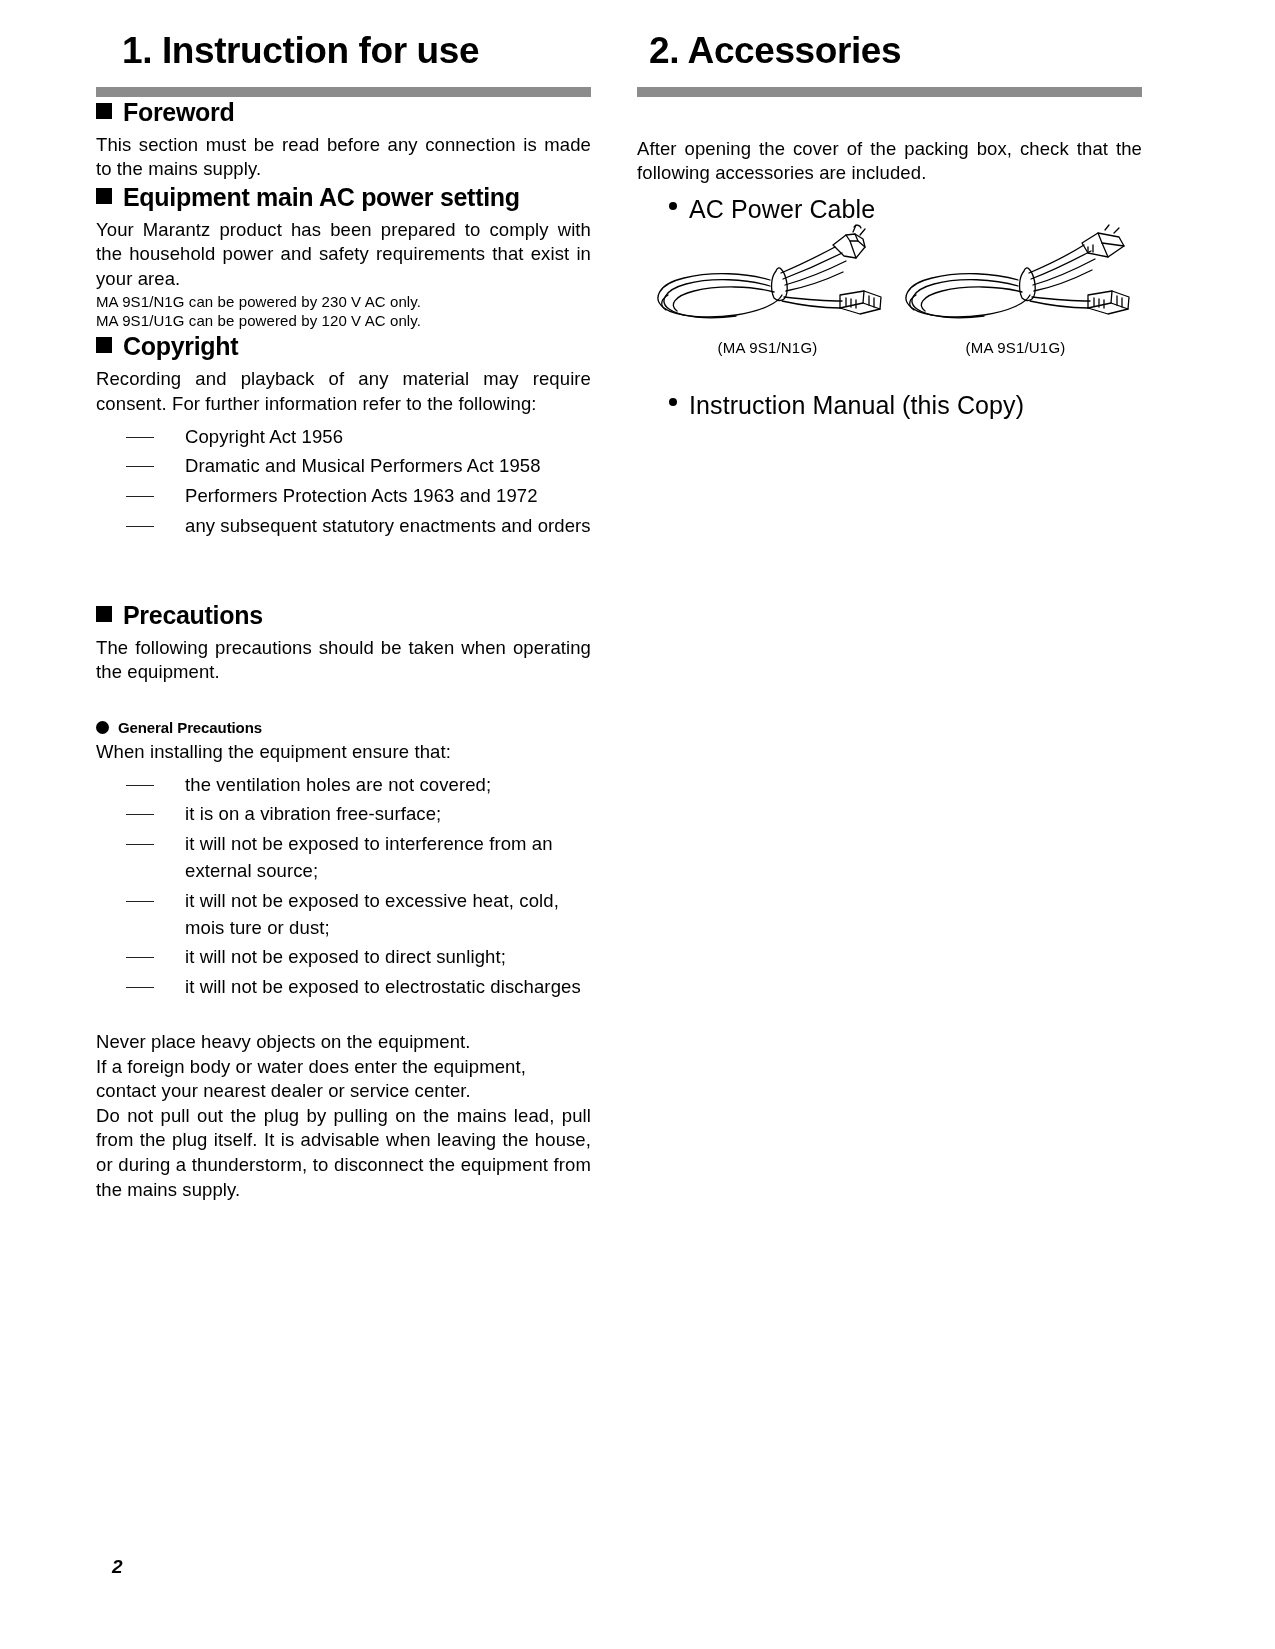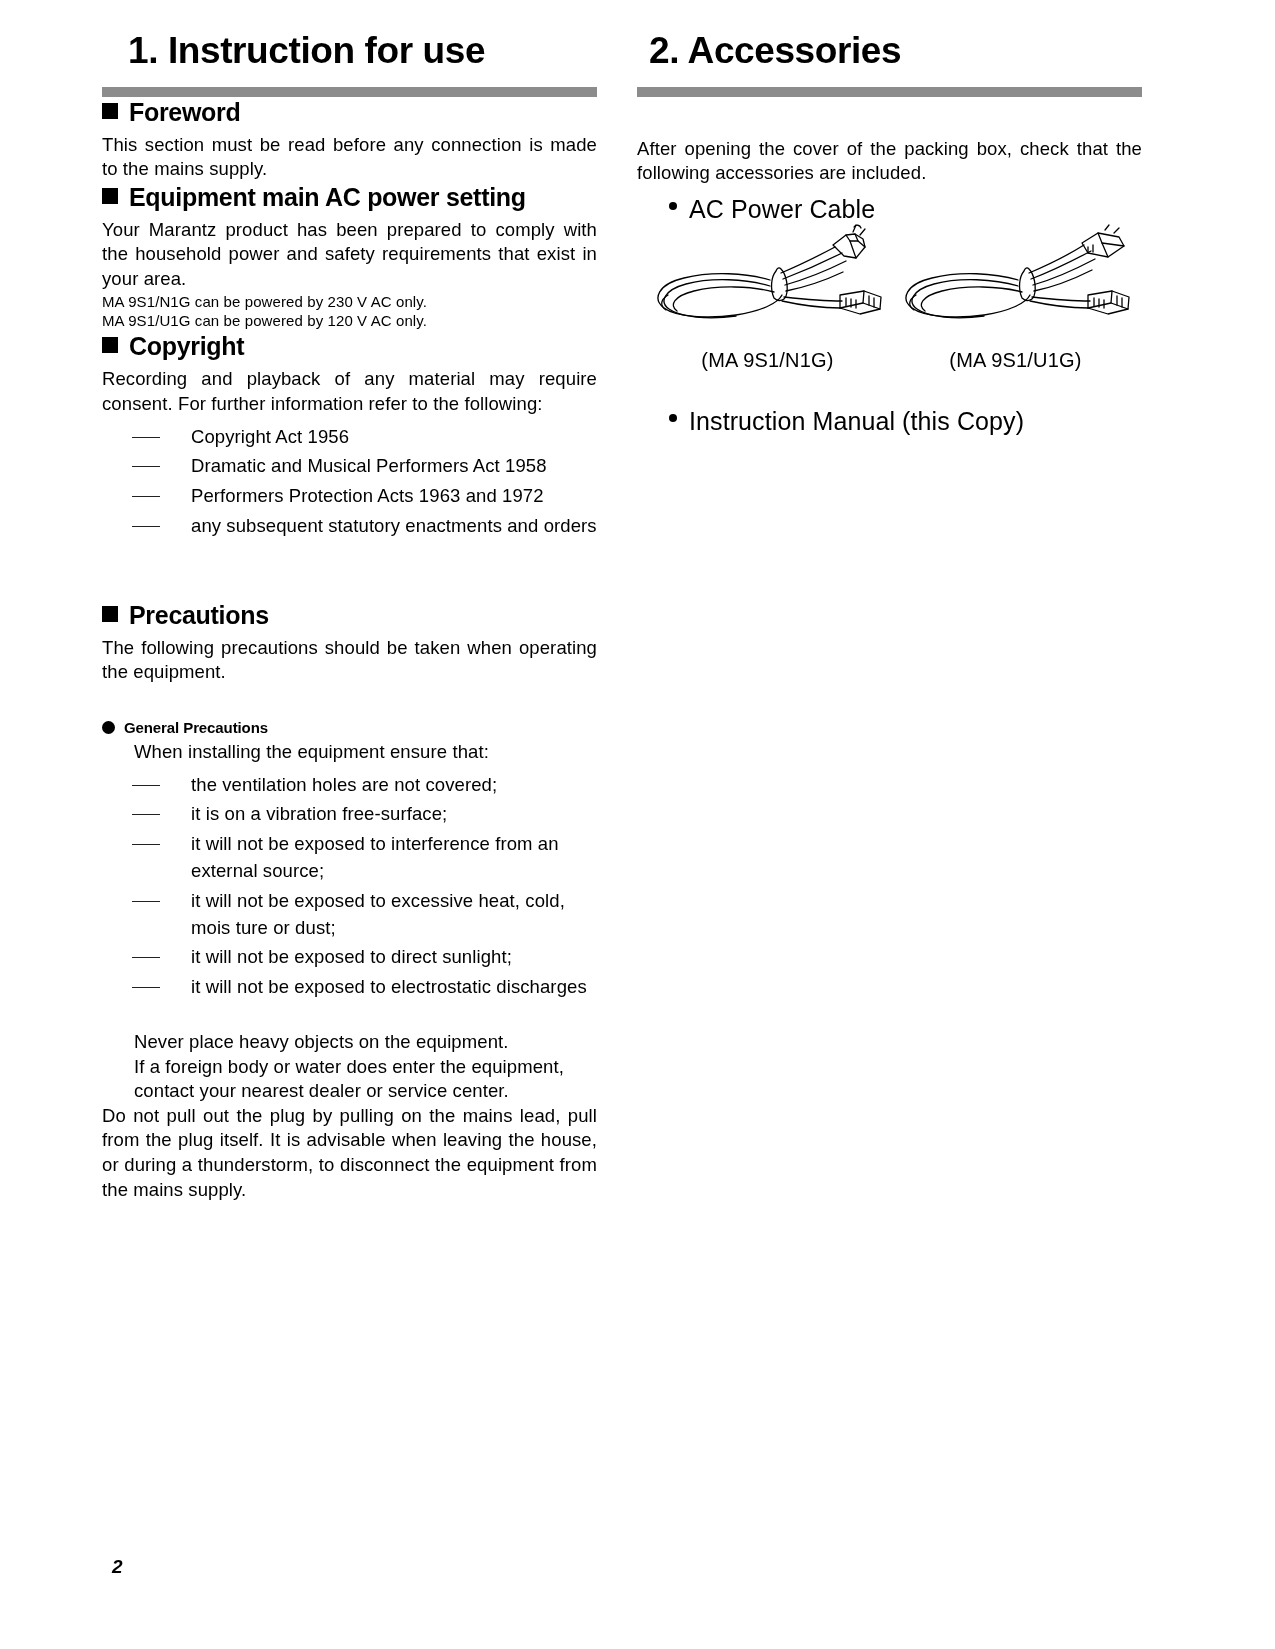--- a/index.html
+++ b/index.html
@@ -17,21 +17,21 @@
     width: 1275px;
     height: 1649px;
     background: #ffffff;
     overflow: hidden;
     box-sizing: border-box;
   }
   .col {
     position: absolute;
     top: 30px;
   }
-  .col-left  { left: 102px;  width: 495px; }
+  .col-left  { left: 96px;  width: 495px; }
   .col-right { left: 637px; width: 505px; }
 
   
   .chapter-title {
     font-size: 37px;
     font-weight: bold;
     letter-spacing: -0.4px;
     line-height: 1.15;
     margin: 0 0 0 26px;
     white-space: nowrap;
@@ -90,21 +90,21 @@
 
   
   p.body {
     font-size: 18.5px;
     line-height: 1.33;
     margin: 0;
     text-align: justify;
     text-justify: inter-word;
     letter-spacing: 0.1px;
   }
-  p.body.nojust { text-align: left; margin-left: 32px; }
+  p.body.nojust { text-align: left; }
   .lines { }
   .lines .ln {
     font-size: 15px;
     line-height: 1.33;
     display: block;
     white-space: pre;
     letter-spacing: 0.1px;
   }
 
   
@@ -162,22 +162,22 @@
     align-items: flex-end;
     margin-top: -4px;
     padding: 0 4px 0 8px;
   }
   .cable-cell {
     width: 245px;
     text-align: center;
   }
   .cable-cell svg { display: block; margin: 0 auto; }
   .cable-caption {
-    font-size: 20px;
-    margin-top: 14px;
+    font-size: 15px;
+    margin-top: 4px;
     letter-spacing: 0.2px;
     white-space: nowrap;
   }
 
   
   .page-number {
     position: absolute;
     left: 112px;
     top: 1556px;
     font-size: 19px;

